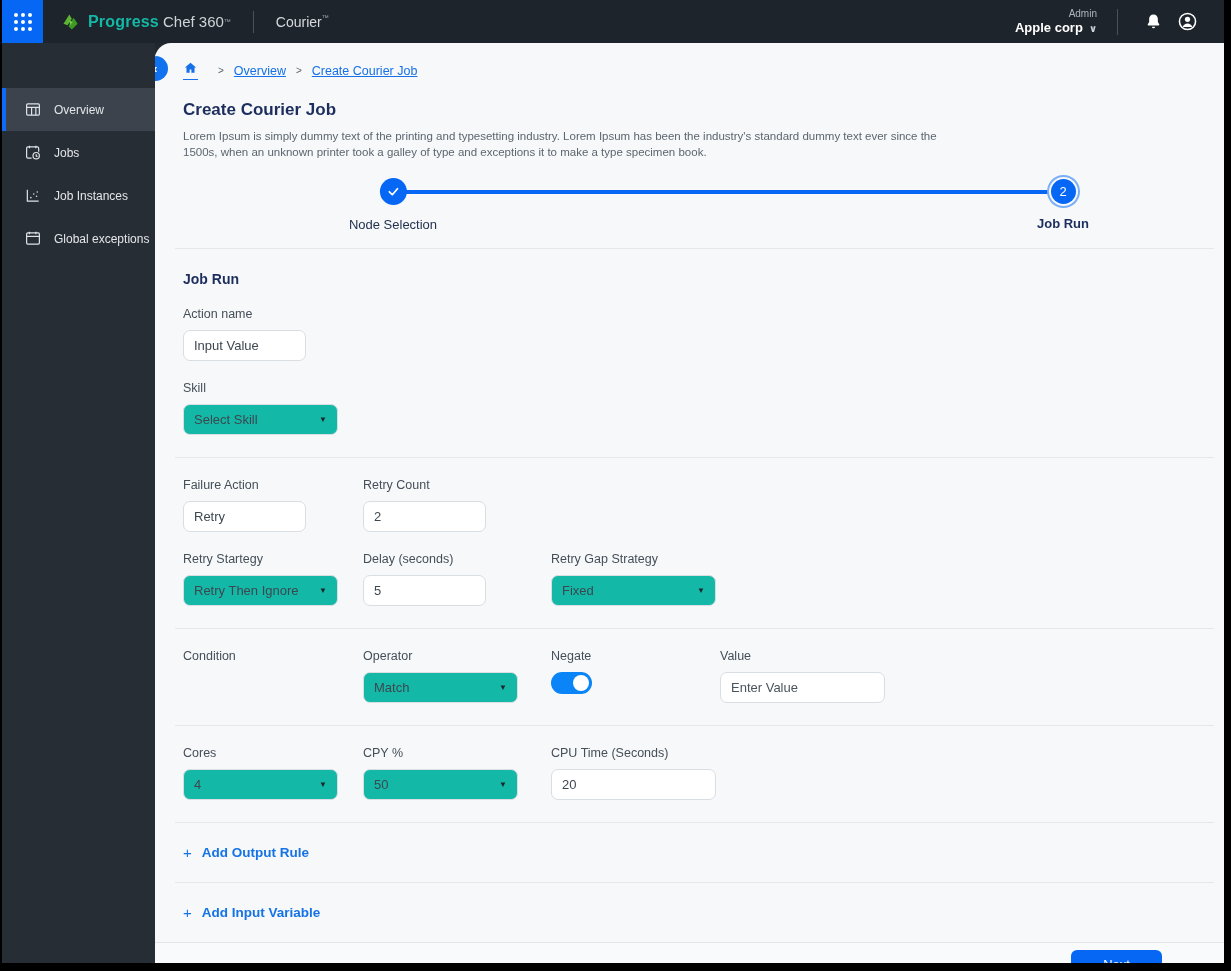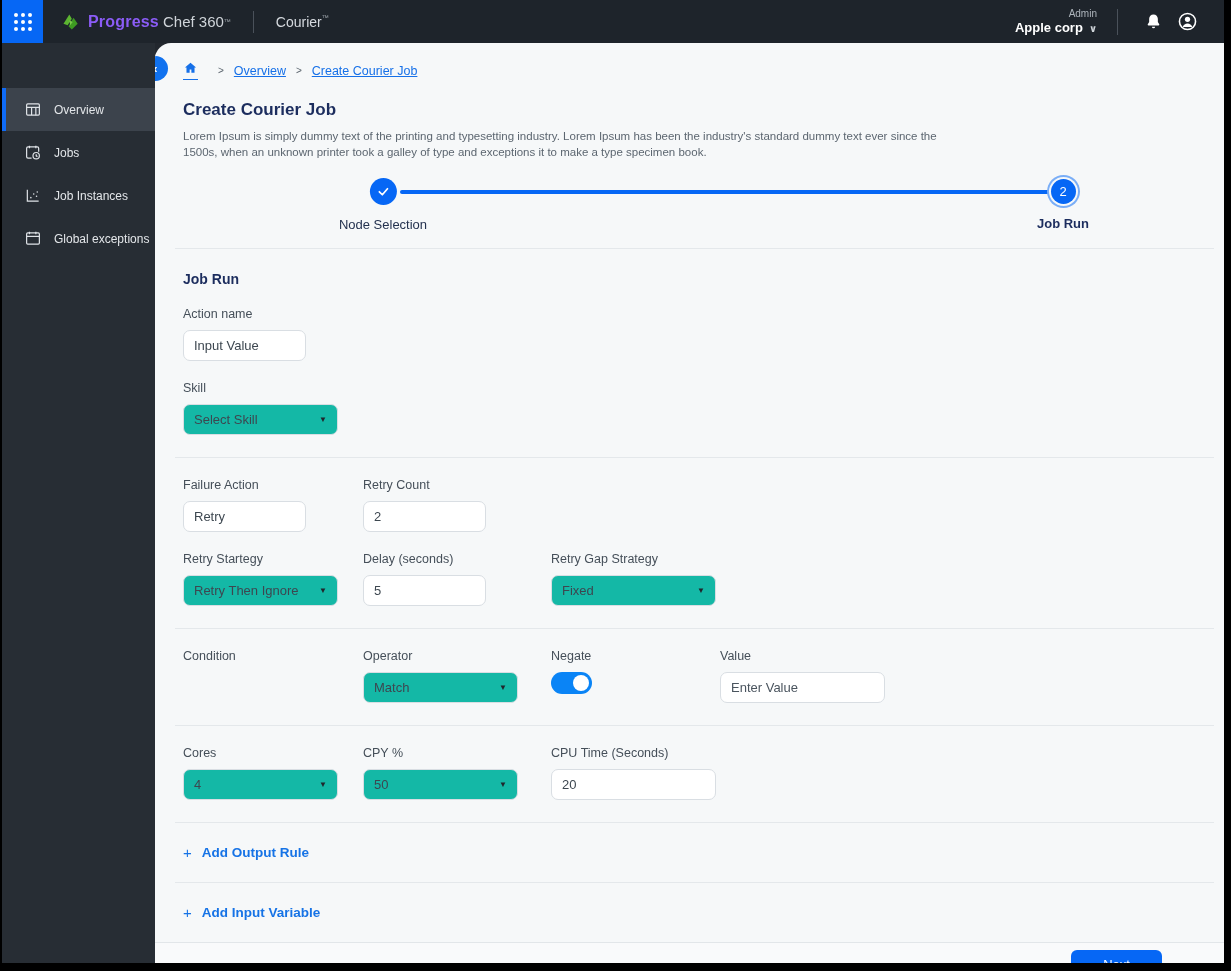--- a/index.html
+++ b/index.html
@@ -6,21 +6,21 @@
   html,body { width:1231px; height:971px; background:#000; font-family:"Liberation Sans","DejaVu Sans",sans-serif; overflow:hidden; }
   .app { position:absolute; top:0; left:2px; width:1222px; height:963px; background:#22272e; display:flex; flex-direction:column; }
 
   
   .header { height:43px; background:#1e242b; display:flex; align-items:center; flex:0 0 43px; }
   .launcher { width:41px; height:43px; background:#0667f5; display:flex; align-items:center; justify-content:center; cursor:pointer; }
   .dots { display:grid; grid-template-columns:repeat(3,4px); grid-gap:3px; }
   .dots i { width:4px; height:4px; border-radius:50%; background:#fff; }
   .brand { display:flex; align-items:center; margin-left:18px; }
   .leaf { width:20px; height:20px; margin-right:7px; }
-  .brand-bold { color:#8b5cf6; font-weight:bold; font-size:16px; letter-spacing:.2px; }
+  .brand-bold { color:#14b8a6; font-weight:bold; font-size:16px; letter-spacing:.2px; }
   .brand-light { color:#cfd4d9; font-size:15px; margin-left:4px; }
   .tm { font-size:7px; color:#9aa1a8; vertical-align:top; }
   .hdr-divider { width:1px; height:22px; background:#4a515a; margin:0 22px; }
   .product { color:#d6dadf; font-size:14px; }
   .hdr-right { margin-left:auto; display:flex; align-items:center; padding-right:20px; }
   .org-block { text-align:right; margin-right:14px; cursor:pointer; }
   .org-role { color:#aeb5bc; font-size:10px; line-height:12px; }
   .org-name { color:#fff; font-size:13px; font-weight:bold; line-height:15px; }
   .chev-down { color:#cfd4d9; font-size:10px; margin-left:6px; }
   .hdr-divider2 { width:1px; height:26px; background:#4a515a; margin:0 18px 0 6px; }
@@ -194,21 +194,21 @@
           <span class="crumb-link">Overview</span>
           <span class="crumb-sep">&gt;</span>
           <span class="crumb-link">Create Courier Job</span>
         </div>
 
         <div class="page-title">Create Courier Job</div>
         <div class="page-desc">Lorem Ipsum is simply dummy text of the printing and typesetting industry. Lorem Ipsum has been the industry's standard dummy text ever since the 1500s, when an unknown printer took a galley of type and exceptions it to make a type specimen book.</div>
 
         <div class="stepper">
           <div class="step-line"></div>
-          <div class="step-node" style="left:200px">
+          <div class="step-node" style="left:210px">
             <div class="step-circle">
               <svg width="13" height="13" viewBox="0 0 24 24" fill="none" stroke="#fff" stroke-width="3.2" stroke-linecap="round" stroke-linejoin="round">
                   <polyline points="4.5,12.5 10,18 19.5,7"></polyline>
                 </svg>
             </div>
             <div class="step-label">Node Selection</div>
           </div>
           <div class="step-node current" style="left:880px">
             <div class="step-circle">2</div>
             <div class="step-label">Job Run</div>

